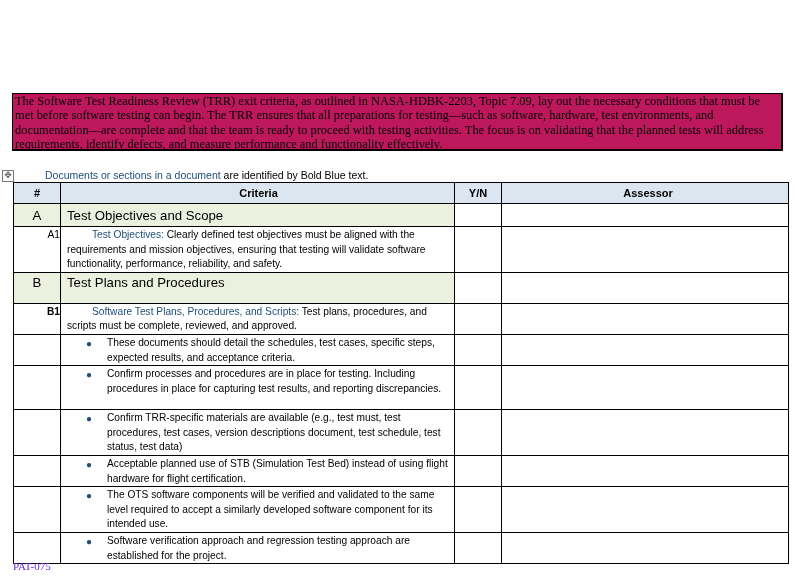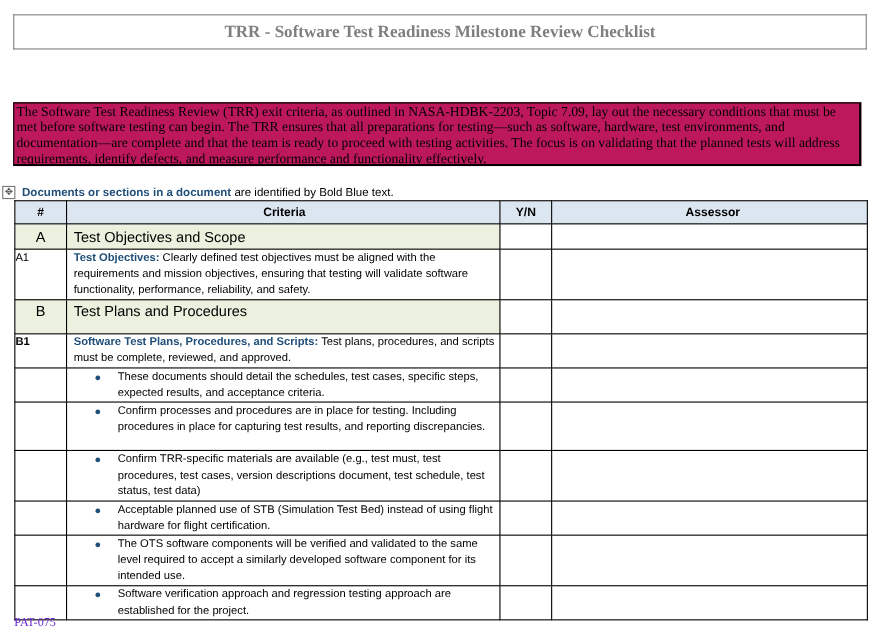--- a/index.html
+++ b/index.html
@@ -10,54 +10,51 @@
   .hdr td { border:1px solid #808080; padding:0 5px; color:#7f7f7f; font-family:"Liberation Serif", serif; }
   .hdr .title { height:28px; text-align:center; font-size:15.5px; font-weight:bold; padding-top:2px; }
   .hdr .lbl { height:15px; font-size:10px; font-weight:bold; }
 
   
   .intro { position:absolute; left:12px; top:93px; width:771px; height:58px; background:#be185d; border:1px solid #000; border-right:2px solid #000; border-bottom:2px solid #000; padding:0 2px; box-sizing:border-box; font-size:12.4px; line-height:14.4px; font-family:"Liberation Serif", serif; }
 
   
   .legend { position:absolute; left:2px; top:169px; font-family:"Liberation Sans", sans-serif; font-size:10.5px; white-space:nowrap; }
   .move-icon { display:inline-block; width:10px; height:10px; border:1px solid #777; font-size:9px; line-height:9px; text-align:center; vertical-align:middle; margin-right:6px; color:#555; }
-  .blue { color:#1f4e79; font-weight:bold; }
+  .blue { color:#1f4e79; font-weight:normal;margin-left:25px; }
 
   
   .main { position:absolute; left:13px; top:182px; width:776px; border-collapse:collapse; font-family:"Liberation Sans", sans-serif; font-size:10.2px; }
   .main td, .main th { border:1px solid #000; padding:0; vertical-align:top; }
   .main th { background:#dce6f1; font-weight:bold; text-align:center; height:20px; vertical-align:middle; font-size:11px; }
   .main th.num { text-align:center; }
   .c-num { width:47px; }
   .c-crit { width:394px; }
   .c-yn { width:47px; }
   .main th.crit, .main td.crit { padding-left:6px; padding-right:4px; }
   .main th.cm { padding-left:6px; }
   .sec td.num, .sec td.crit { background:#ebf1de; }
   .sec td { height:22px; vertical-align:middle; font-size:13.2px; }
   .sec td.num { text-align:center; }
   .sec.tall td { height:28px; vertical-align:top; padding-top:2px; }
-  td.num { text-align:left; }
+  td.num { text-align:right; }
   .item td.num { padding-top:2px; }
   .item td.crit { line-height:14.6px; padding-top:1px; padding-bottom:0; }
   .bold-num { font-weight:bold; }
   .bullet td.crit { padding-left:28px; line-height:14.6px; padding-top:1px; position:relative; }
   .bullet .dot { position:absolute; left:25px; top:2px; color:#1f4e79; font-size:10px; }
   .bullet .btxt { display:block; padding-left:18px; }
 
   .footer { position:absolute; left:13px; top:560px; font-family:"Liberation Serif", serif; font-size:11px; color:#6d28d9; }
 </style>
 </head>
 <body>
 
 <table class="hdr">
   <tbody>
-      <tr>
-    <td colspan="3" class="title">TRR - Software Test Readiness Milestone Review Checklist</td>
-  </tr>
 </tbody>
   </table>
 
 <div class="intro">The Software Test Readiness Review (TRR) exit criteria, as outlined in NASA-HDBK-2203, Topic 7.09, lay out the necessary conditions that must be met before software testing can begin. The TRR ensures that all preparations for testing—such as software, hardware, test environments, and documentation—are complete and that the team is ready to proceed with testing activities. The focus is on validating that the planned tests will address requirements, identify defects, and measure performance and functionality effectively.</div>
 
 <div class="legend">
   <span class="move-icon">✥</span><span class="blue">Documents or sections in a document</span><span> are identified by Bold Blue text.</span>
 </div>
 
 <table class="main">

